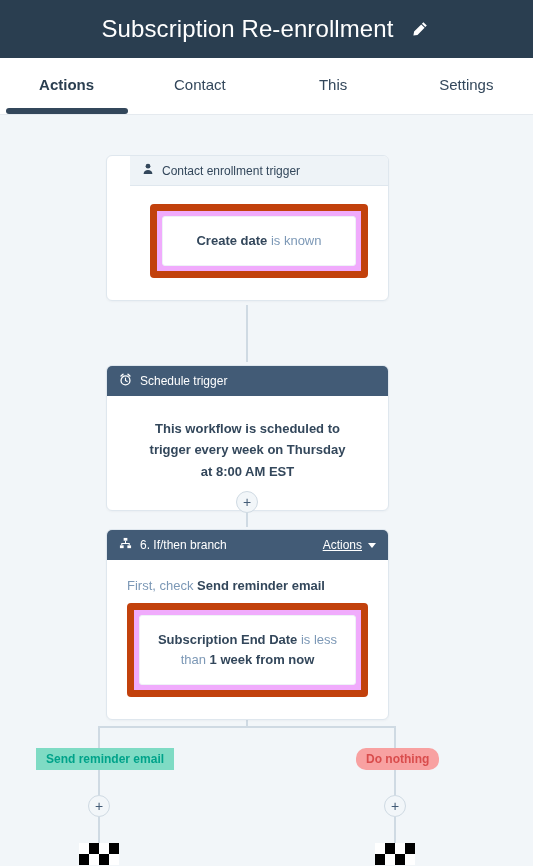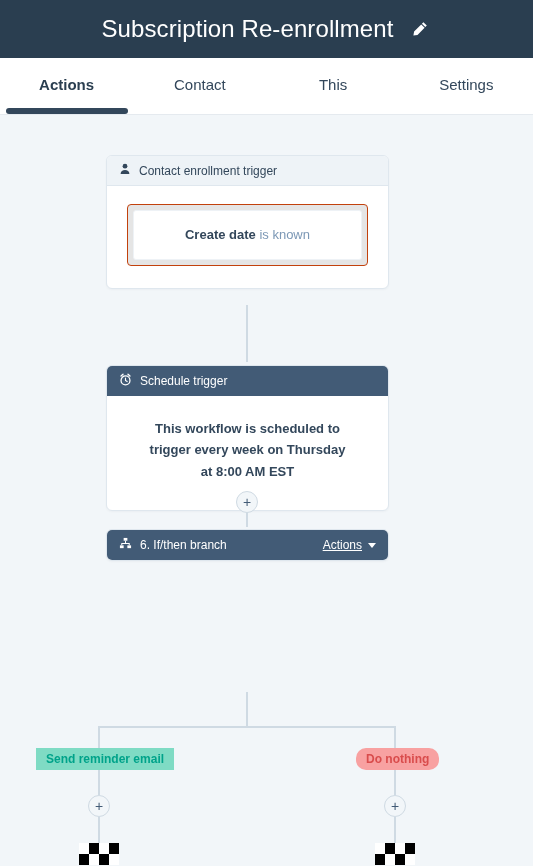--- a/index.html
+++ b/index.html
@@ -64,21 +64,21 @@
     color: #ffffff; font-size: 12px;
   }
   .actions-link .lbl { text-decoration: underline; }
   .caret {
     width: 0; height: 0; border-left: 4px solid transparent;
     border-right: 4px solid transparent; border-top: 5px solid #ffffff;
   }
 
   
   .cond-outer {
-    border: 1px solid #c2410c; border-radius: 4px; background: #e5e5e5; padding: 5px;
+    border: 7px solid #c2410c; border-radius: 4px; background: #f0abfc; padding: 5px;
   }
   .cond-inner {
     border: 1px solid #eef2f6; border-radius: 3px; background: #ffffff;
     padding: 14px 16px; text-align: center; font-size: 13px;
     color: #7c98b6; line-height: 1.55;
   }
   .cond-inner b { color: #33475b; font-weight: bold; }
 
   .sched-text {
     text-align: center; font-size: 13px; color: #33475b; line-height: 1.65;
@@ -146,21 +146,21 @@
     <div class="vline" style="left:246px; top:352px; height:60px;"></div>
     <div class="vline" style="left:246px; top:577px; height:35px;"></div>
     <div class="hline" style="left:98px; top:611px; width:298px;"></div>
     <div class="vline" style="left:98px; top:611px; height:22px;"></div>
     <div class="vline" style="left:394px; top:611px; height:22px;"></div>
     <div class="vline" style="left:98px; top:655px; height:25px;"></div>
     <div class="vline" style="left:394px; top:655px; height:25px;"></div>
     <div class="vline" style="left:98px; top:702px; height:26px;"></div>
     <div class="vline" style="left:394px; top:702px; height:26px;"></div>
 
-    <div class="card" style="top:40px;">
+    <div class="card" style="top:40px;padding-left:23px;">
       <div class="card-head light">
         <span>
           <svg width="12" height="12" viewBox="0 0 12 12">
             <circle cx="6" cy="3.2" r="2.4" fill="#33475b"></circle>
             <path d="M1.6 11c0-2.4 2-4 4.4-4s4.4 1.6 4.4 4z" fill="#33475b"></path>
           </svg>
         </span>
         <span class="head-label">Contact enrollment trigger</span>
       </div>
       <div class="card-body">
@@ -201,20 +201,30 @@
             <rect x="9" y="9" width="4" height="3" fill="#ffffff"></rect>
             <path d="M7 4v3M3 9V7h8v2" stroke="#ffffff" stroke-width="1.1" fill="none"></path>
           </svg>
         </span>
         <span class="head-label">6. If/then branch</span>
         <span class="actions-link">
           <span class="lbl">Actions</span>
           <span class="caret"></span>
         </span>
       </div>
+      <div class="card-body">
+        <div class="check-line">
+          <span>First, check </span><b>Send reminder email</b>
+        </div>
+        <div class="cond-outer">
+          <div class="cond-inner">
+            <b>Subscription End Date</b><span> is less than </span><b>1 week from now</b>
+          </div>
+        </div>
+      </div>
     </div>
 
     <div class="badge yes" style="left:36px; top:633px;">
       <span>Send reminder email</span>
     </div>
     <div class="badge no" style="left:356px; top:633px;">
       <span>Do nothing</span>
     </div>
 
     <div class="plus" style="left:88px; top:680px;">

